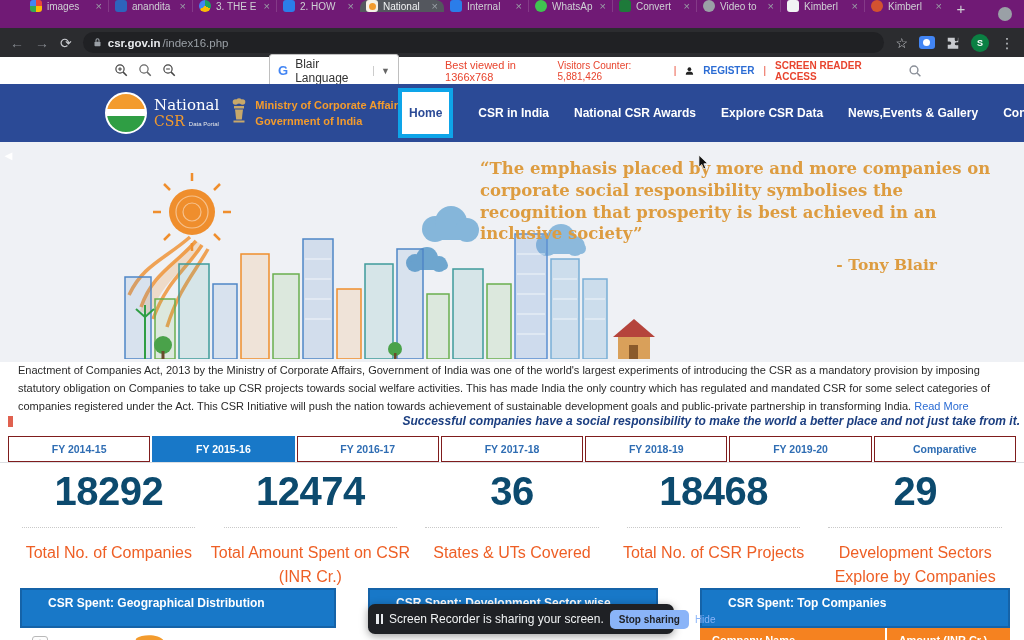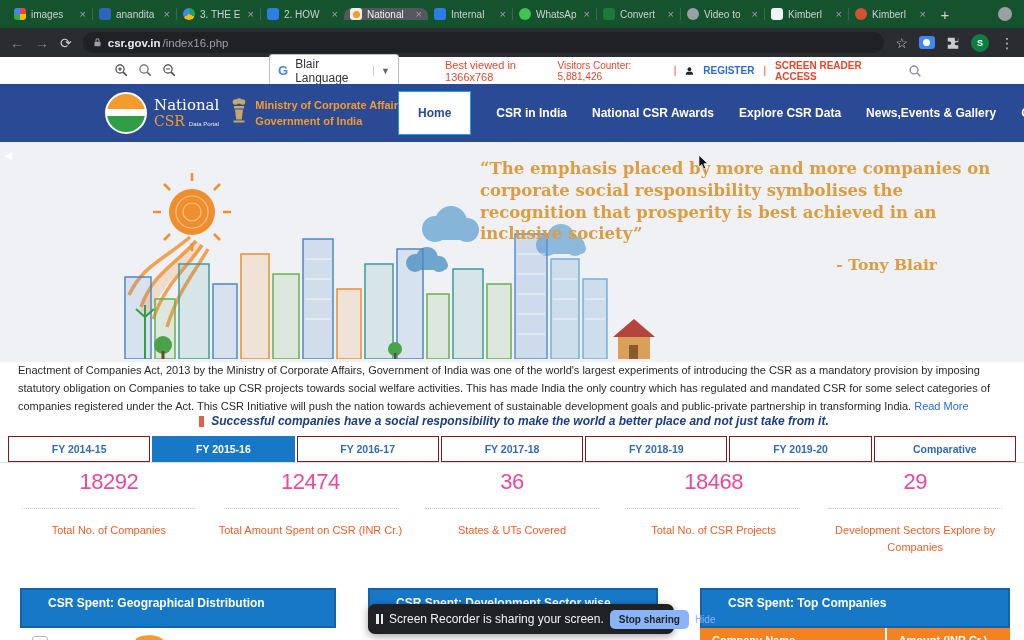--- a/index.html
+++ b/index.html
@@ -1,20 +1,20 @@
 <!DOCTYPE html>
 <html><head>
 <meta charset="utf-8">
 <style>
   *{box-sizing:border-box;margin:0;padding:0}
   html,body{width:1024px;height:640px;overflow:hidden;background:#fff;font-family:"Liberation Sans",sans-serif}
   .stage{position:absolute;inset:0;width:1024px;height:640px}
 
   
-  .tabstrip{position:absolute;top:0;left:0;right:0;height:28px;background:#14532d;display:flex;align-items:center;padding-left:8px}
+  .tabstrip{position:absolute;top:0;left:0;right:0;height:28px;background:#701a75;display:flex;align-items:flex-start;padding-left:24px}
   .tab{width:84px;display:flex;align-items:center;gap:5px;padding:0 6px;color:#cfd1d4;font-size:10px;position:relative}
   .tab + .tab{border-left:1px solid rgba(255,255,255,.14)}
   .tab.active{background:#54575e;border-radius:8px 8px 0 0;border-left:none;color:#f1f3f4}
   .tab.active + .tab{border-left:none}
   .tab-label{flex:1;white-space:nowrap;overflow:hidden;text-overflow:ellipsis}
   .tab-close{font-size:11px;color:#9aa0a6;flex:none;cursor:default}
   .fav{width:12px;height:12px;border-radius:3px;flex:none}
   .fav-photos{background:conic-gradient(#e8453c 0 25%,#fbbc05 0 50%,#34a853 0 75%,#4285f4 0)}
   .fav-linkedin{background:#2d64bc}
   .fav-drive{border-radius:50%;background:conic-gradient(#1ea362 0 33%,#fbbc05 0 66%,#4285f4 0)}
@@ -55,46 +55,46 @@
   .mainnav{position:absolute;top:27px;left:0;right:0;height:58px;background:#2b4a96;display:flex;align-items:center}
   .globe{margin-left:105px;width:42px;height:42px;border-radius:50%;border:2px solid #fff;background:linear-gradient(180deg,#f39b2d 0 40%,#ffffff 40% 58%,#2f9e44 58%);flex:none}
   .brand{margin-left:7px;line-height:1}
   .brand .l1{font-family:"DejaVu Serif",serif;color:#fff;font-size:15px}
   .brand .l2{font-family:"DejaVu Serif",serif;color:#f39b2d;font-size:14px;font-weight:normal}
   .brand .sub{color:#e8e8e8;font-size:6px;margin-left:4px;font-family:"Liberation Sans",sans-serif}
   .emblem{margin-left:12px;flex:none}
   .ministry{margin-left:8px;color:#f39b2d;font-size:11px;font-weight:bold;line-height:1.5}
   .menu{position:absolute;left:398px;top:0;height:100%;display:flex;align-items:center;gap:25px}
   .menu-item{color:#fff;font-size:12px;font-weight:bold;white-space:nowrap}
-  .menu-item.active{background:#fff;color:#2b4a96;padding:14px 19px;border:1px solid #0ea5e9}
+  .menu-item.active{background:#fff;color:#2b4a96;padding:14px 7px;border:4px solid #0ea5e9}
   .cursor{position:absolute;left:698px;top:70px;z-index:5}
 
   .banner{position:absolute;top:85px;left:0;right:0;height:220px;background:#eff1f5}
   .prev-arrow{position:absolute;left:2px;top:6px;color:#fff;font-size:13px}
   .quote{position:absolute;left:480px;top:16px;width:512px;font-family:"DejaVu Serif",serif;font-weight:bold;color:#dd9c40;font-size:16.5px;line-height:1.32}
   .attribution{margin-top:10px;text-align:right;padding-right:55px;font-size:15.5px}
   .illus{position:absolute;left:95px;top:25px}
 
   .intro{position:absolute;top:305px;left:18px;right:18px;font-size:11px;line-height:1.62;color:#2a2a2a}
   .readmore{color:#2b6cd4}
 
-  .ticker{position:absolute;top:352px;left:8px;right:0;height:24px;display:flex;align-items:center;justify-content:center;padding-right:4px}
+  .ticker{position:absolute;top:352px;left:8px;right:0;height:24px;display:flex;align-items:center;justify-content:space-between;padding-right:4px}
   .ticker .mark{width:5px;height:11px;background:#e0614f;margin-right:7px;flex:none}
   .ticker .txt{font-size:12px;font-style:italic;font-weight:bold;color:#1b3e80}
 
   .fytabs{position:absolute;top:379px;left:8px;right:8px;height:26px;display:flex;gap:2px}
   .fytab{flex:1;display:flex;align-items:center;justify-content:center;font-size:10.5px;font-weight:bold;color:#2f6db3;background:#fff;border:1px solid #7f1d1d}
   .fytab.active{background:#1878c8;color:#fff;border-color:#1878c8}
   .tabline{position:absolute;top:405px;left:0;right:0;height:1px;background:#dcdfe3}
 
   .stats{position:absolute;top:412px;left:8px;right:8px;display:flex}
   .stat{flex:1;text-align:center}
-  .stat .num{font-size:22px;font-weight:normal;color:#ec4899;letter-spacing:-.5px}
+  .stat .num{font-size:40px;font-weight:bold;color:#0c4a6e;letter-spacing:-.5px}
   .stat .dots{width:86%;margin:13px auto 11px;border-top:1px dotted #c9c9c9}
-  .stat .lbl{font-size:11px;color:#ee5f25;line-height:1.5;max-width:205px;margin:13px auto}
+  .stat .lbl{font-size:16px;color:#ee5f25;line-height:1.5;max-width:205px;margin:13px auto}
 
   .card{position:absolute;top:531px;background:#fff}
   .card-head{height:40px;background:#1878c8;border:2px solid #1563a8;color:#fff;font-weight:bold;font-size:12px;line-height:27px;padding-left:26px}
   .card-geo{left:20px;width:316px}
   .card-sector{left:368px;width:290px;z-index:1}
   .card-top{left:700px;width:310px}
   .geo-body{position:relative;height:60px}
   .mapplus{position:absolute;left:12px;top:8px;width:16px;height:16px;border:1px solid #b9b9b9;border-radius:3px;background:#fdfdfd;color:#555;font-size:12px;line-height:13px;text-align:center}
   .indiamap{position:absolute;left:108px;top:4px}
   .sector-body{position:relative;height:60px}

